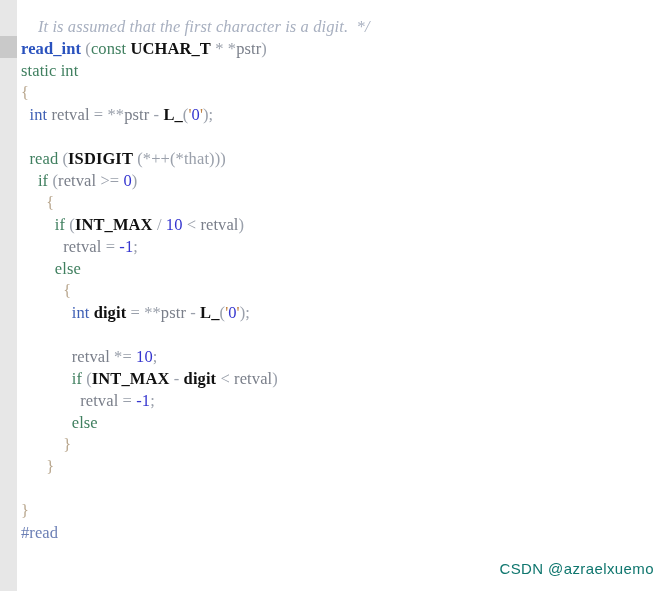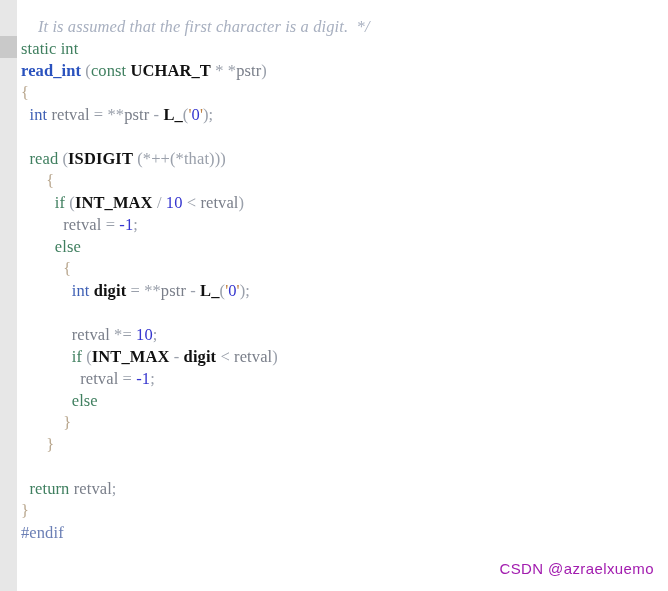--- a/index.html
+++ b/index.html
@@ -63,50 +63,51 @@
   .punct    { color: #9aa0ab; }                       
   .brace    { color: #b9a78e; }                       
   .pp       { color: #6b7fb5; }                       
   
   #watermark {
     position: absolute;
     right: 14px;
     bottom: 14px;
     font-family: "Liberation Sans", "DejaVu Sans", sans-serif;
     font-size: 15px;
-    color: #a21caf;
+    color: #0f766e;
     letter-spacing: 0.4px;
     white-space: pre;
   }
 </style>
 </head>
 <body>
 
 <div id="screenshot">
 
   <div id="gutter">
     <div id="gutter-marker"></div>
   </div>
 
   <div id="code">
 
     <div class="line"><span class="cmt">    </span><span class="cmt">It is assumed that the first character is a digit.</span><span class="cmt">  </span><span class="cmt">*/</span></div>
 
+    <div class="line"><span class="fn">read_int</span><span class="punct"> </span><span class="punct">(</span><span class="kw">const</span><span class="punct"> </span><span class="macro">UCHAR_T</span><span class="punct"> </span><span class="punct">*</span><span class="punct"> </span><span class="punct">*</span><span class="var">pstr</span><span class="punct">)</span></div>
+
     <div class="line"><span class="kw">static</span><span class="punct"> </span><span class="kw">int</span></div>
-
-    <div class="line"><span class="fn">read_int</span><span class="punct"> </span><span class="punct">(</span><span class="kw">const</span><span class="punct"> </span><span class="macro">UCHAR_T</span><span class="punct"> </span><span class="punct">*</span><span class="punct"> </span><span class="punct">*</span><span class="var">pstr</span><span class="punct">)</span></div>
 
     <div class="line"><span class="brace">{</span></div>
 
     <div class="line"><span class="punct">  </span><span class="type">int</span><span class="punct"> </span><span class="var">retval</span><span class="punct"> </span><span class="punct">=</span><span class="punct"> </span><span class="punct">**</span><span class="var">pstr</span><span class="punct"> </span><span class="punct">-</span><span class="punct"> </span><span class="macro">L_</span><span class="punct">(</span><span class="str">'</span><span class="num">0</span><span class="str">'</span><span class="punct">)</span><span class="punct">;</span></div>
 
     <div class="line">&nbsp;</div>
 
     <div class="line"><span class="punct">  </span><span class="kw">read</span><span class="punct"> </span><span class="punct">(</span><span class="macro">ISDIGIT</span><span class="punct"> </span><span class="punct">(*++(*that)))</span></div>
 
+    <div class="line"><span class="punct">    </span><span class="kw">if</span><span class="punct"> </span><span class="punct">(</span><span class="var">retval</span><span class="punct"> </span><span class="punct">&gt;=</span><span class="punct"> </span><span class="num">0</span><span class="punct">)</span></div>
 
     <div class="line"><span class="punct">      </span><span class="brace">{</span></div>
 
     <div class="line"><span class="punct">        </span><span class="kw">if</span><span class="punct"> </span><span class="punct">(</span><span class="macro">INT_MAX</span><span class="punct"> </span><span class="punct">/</span><span class="punct"> </span><span class="num">10</span><span class="punct"> </span><span class="punct">&lt;</span><span class="punct"> </span><span class="var">retval</span><span class="punct">)</span></div>
 
     <div class="line"><span class="punct">          </span><span class="var">retval</span><span class="punct"> </span><span class="punct">=</span><span class="punct"> </span><span class="num">-1</span><span class="punct">;</span></div>
 
     <div class="line"><span class="punct">        </span><span class="kw">else</span></div>
 
     <div class="line"><span class="punct">          </span><span class="brace">{</span></div>
@@ -123,23 +124,22 @@
 
     <div class="line"><span class="punct">            </span><span class="kw">else</span></div>
 
 
     <div class="line"><span class="punct">          </span><span class="brace">}</span></div>
 
     <div class="line"><span class="punct">      </span><span class="brace">}</span></div>
 
     <div class="line">&nbsp;</div>
 
-    <div class="line"><span class="punct">  </span><span class="kw">return</span><span class="punct"> </span><span class="var">retval</span><span class="punct">;</span></div>
 
     <div class="line"><span class="brace">}</span></div>
 
-    <div class="line"><span class="pp">#endif</span></div>
+    <div class="line"><span class="pp">#read</span></div>
 
   </div>
 
   <div id="watermark">CSDN @azraelxuemo</div>
 
 </div>
 
 </body></html>

